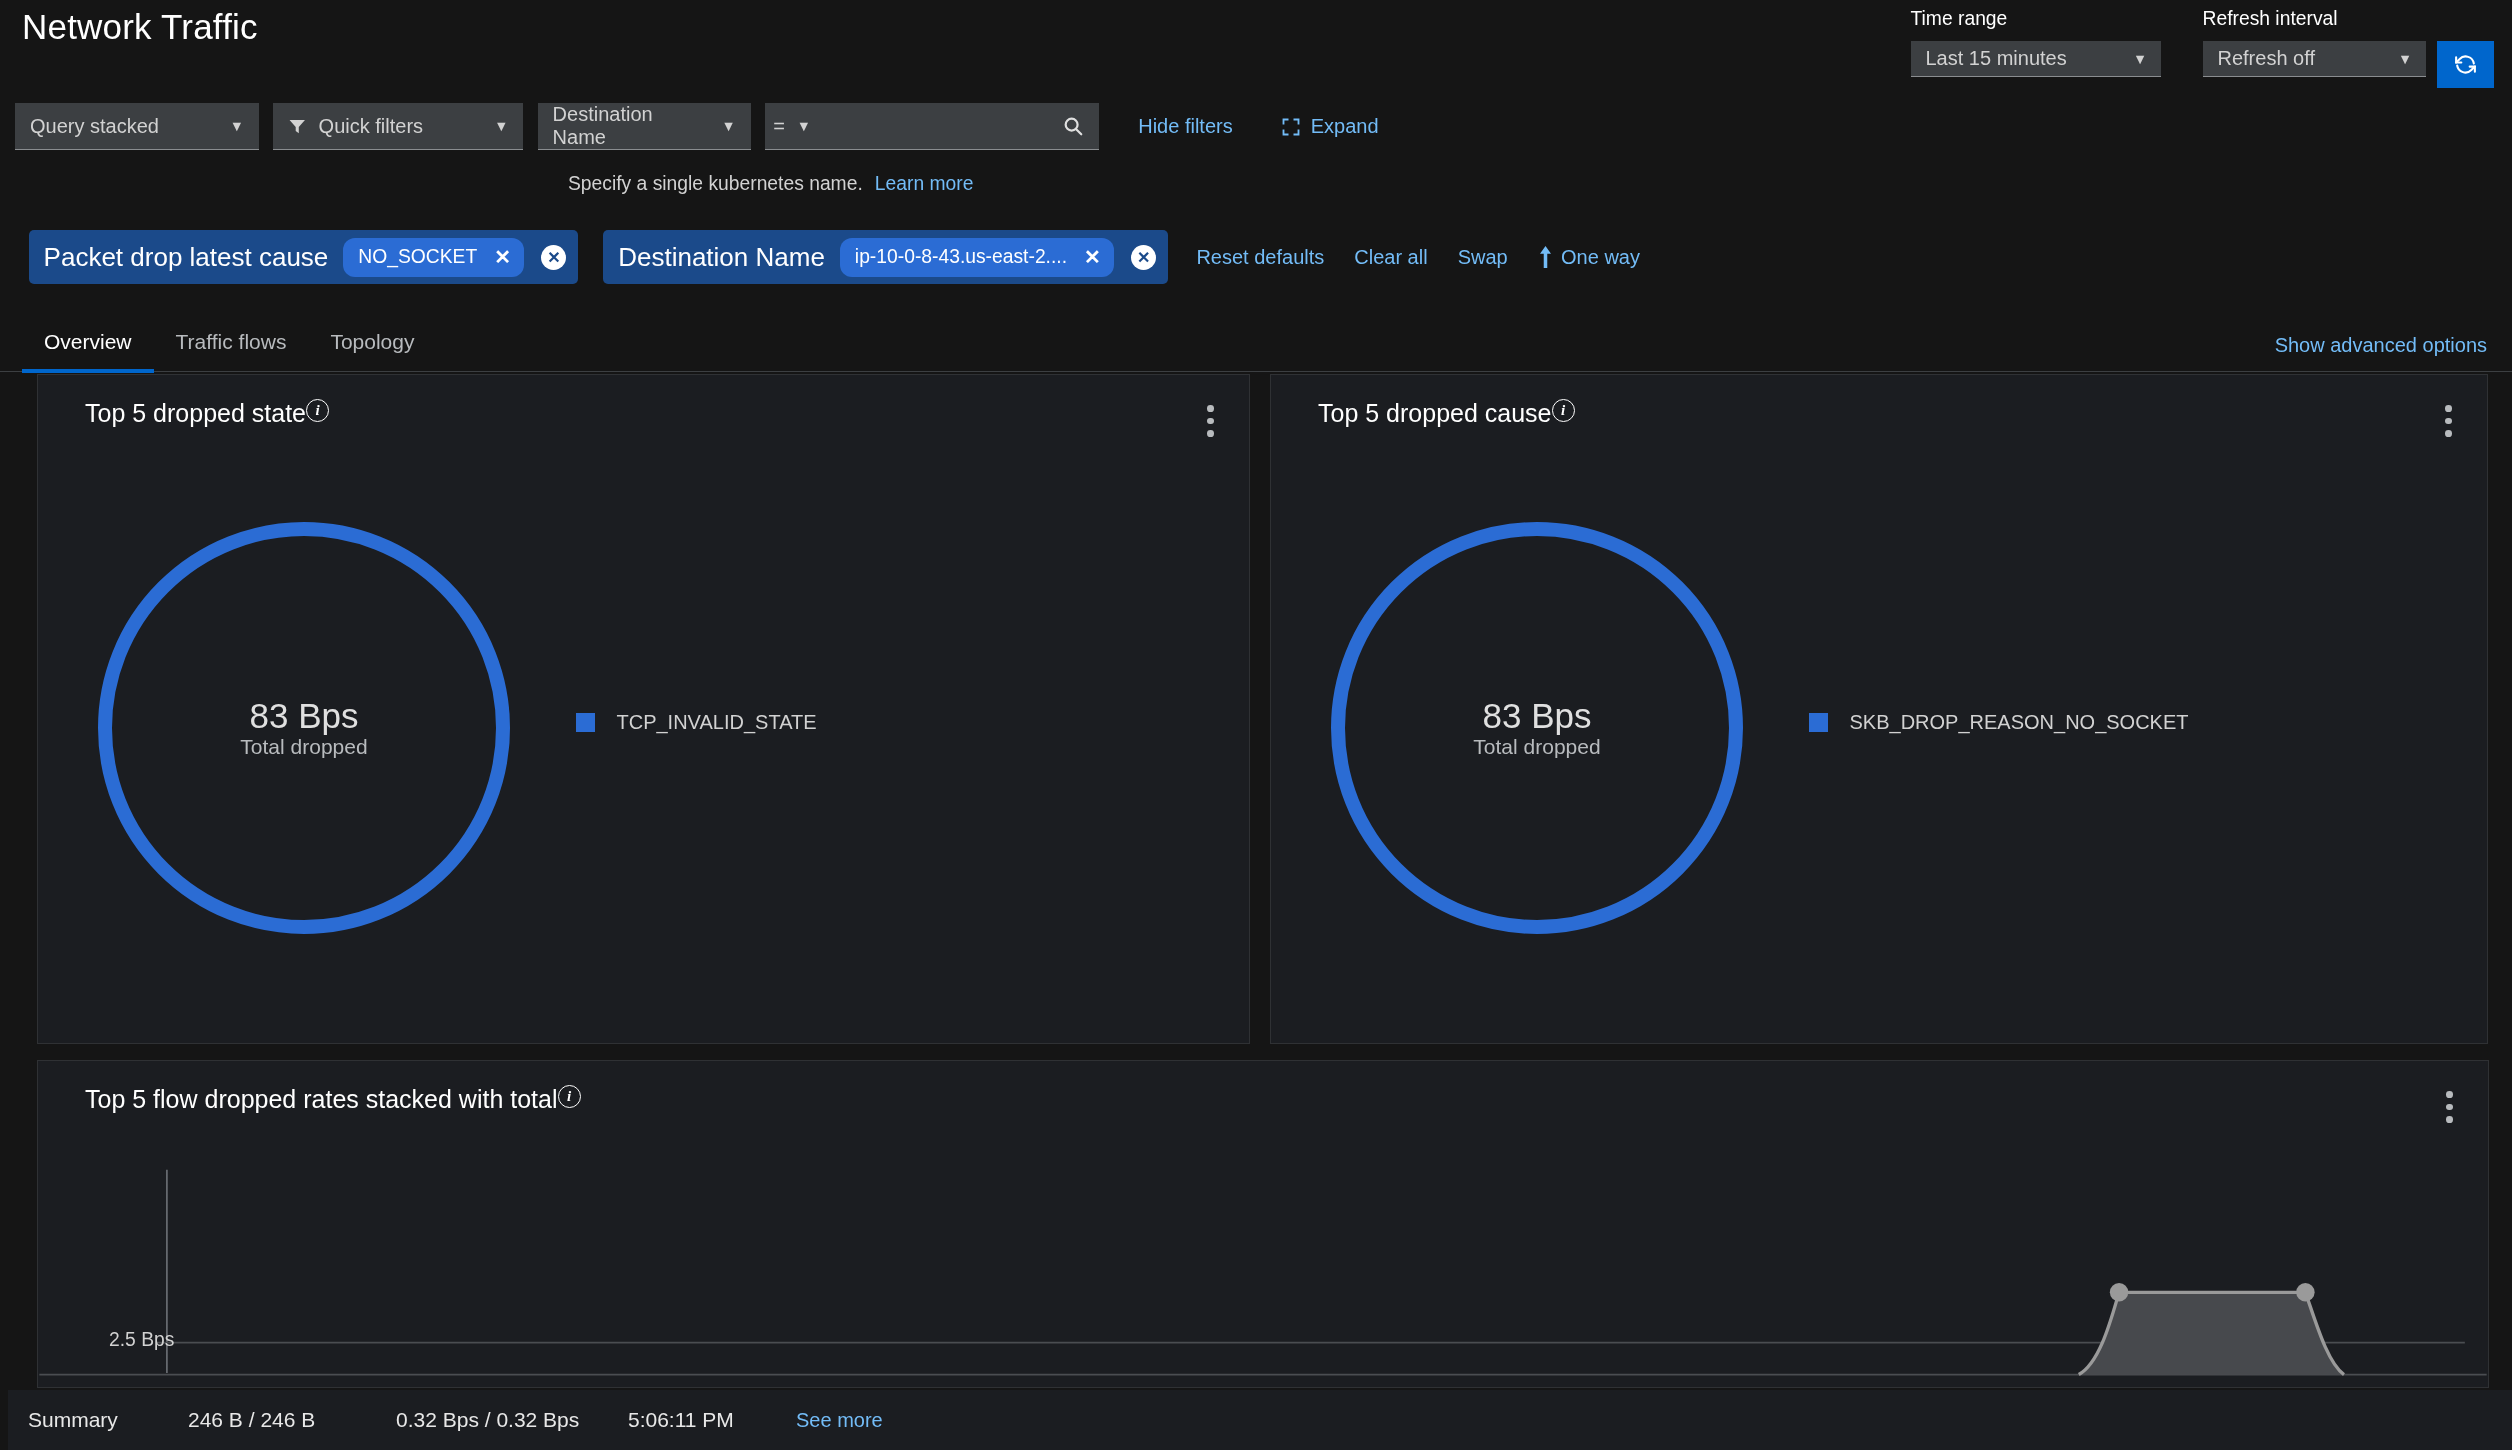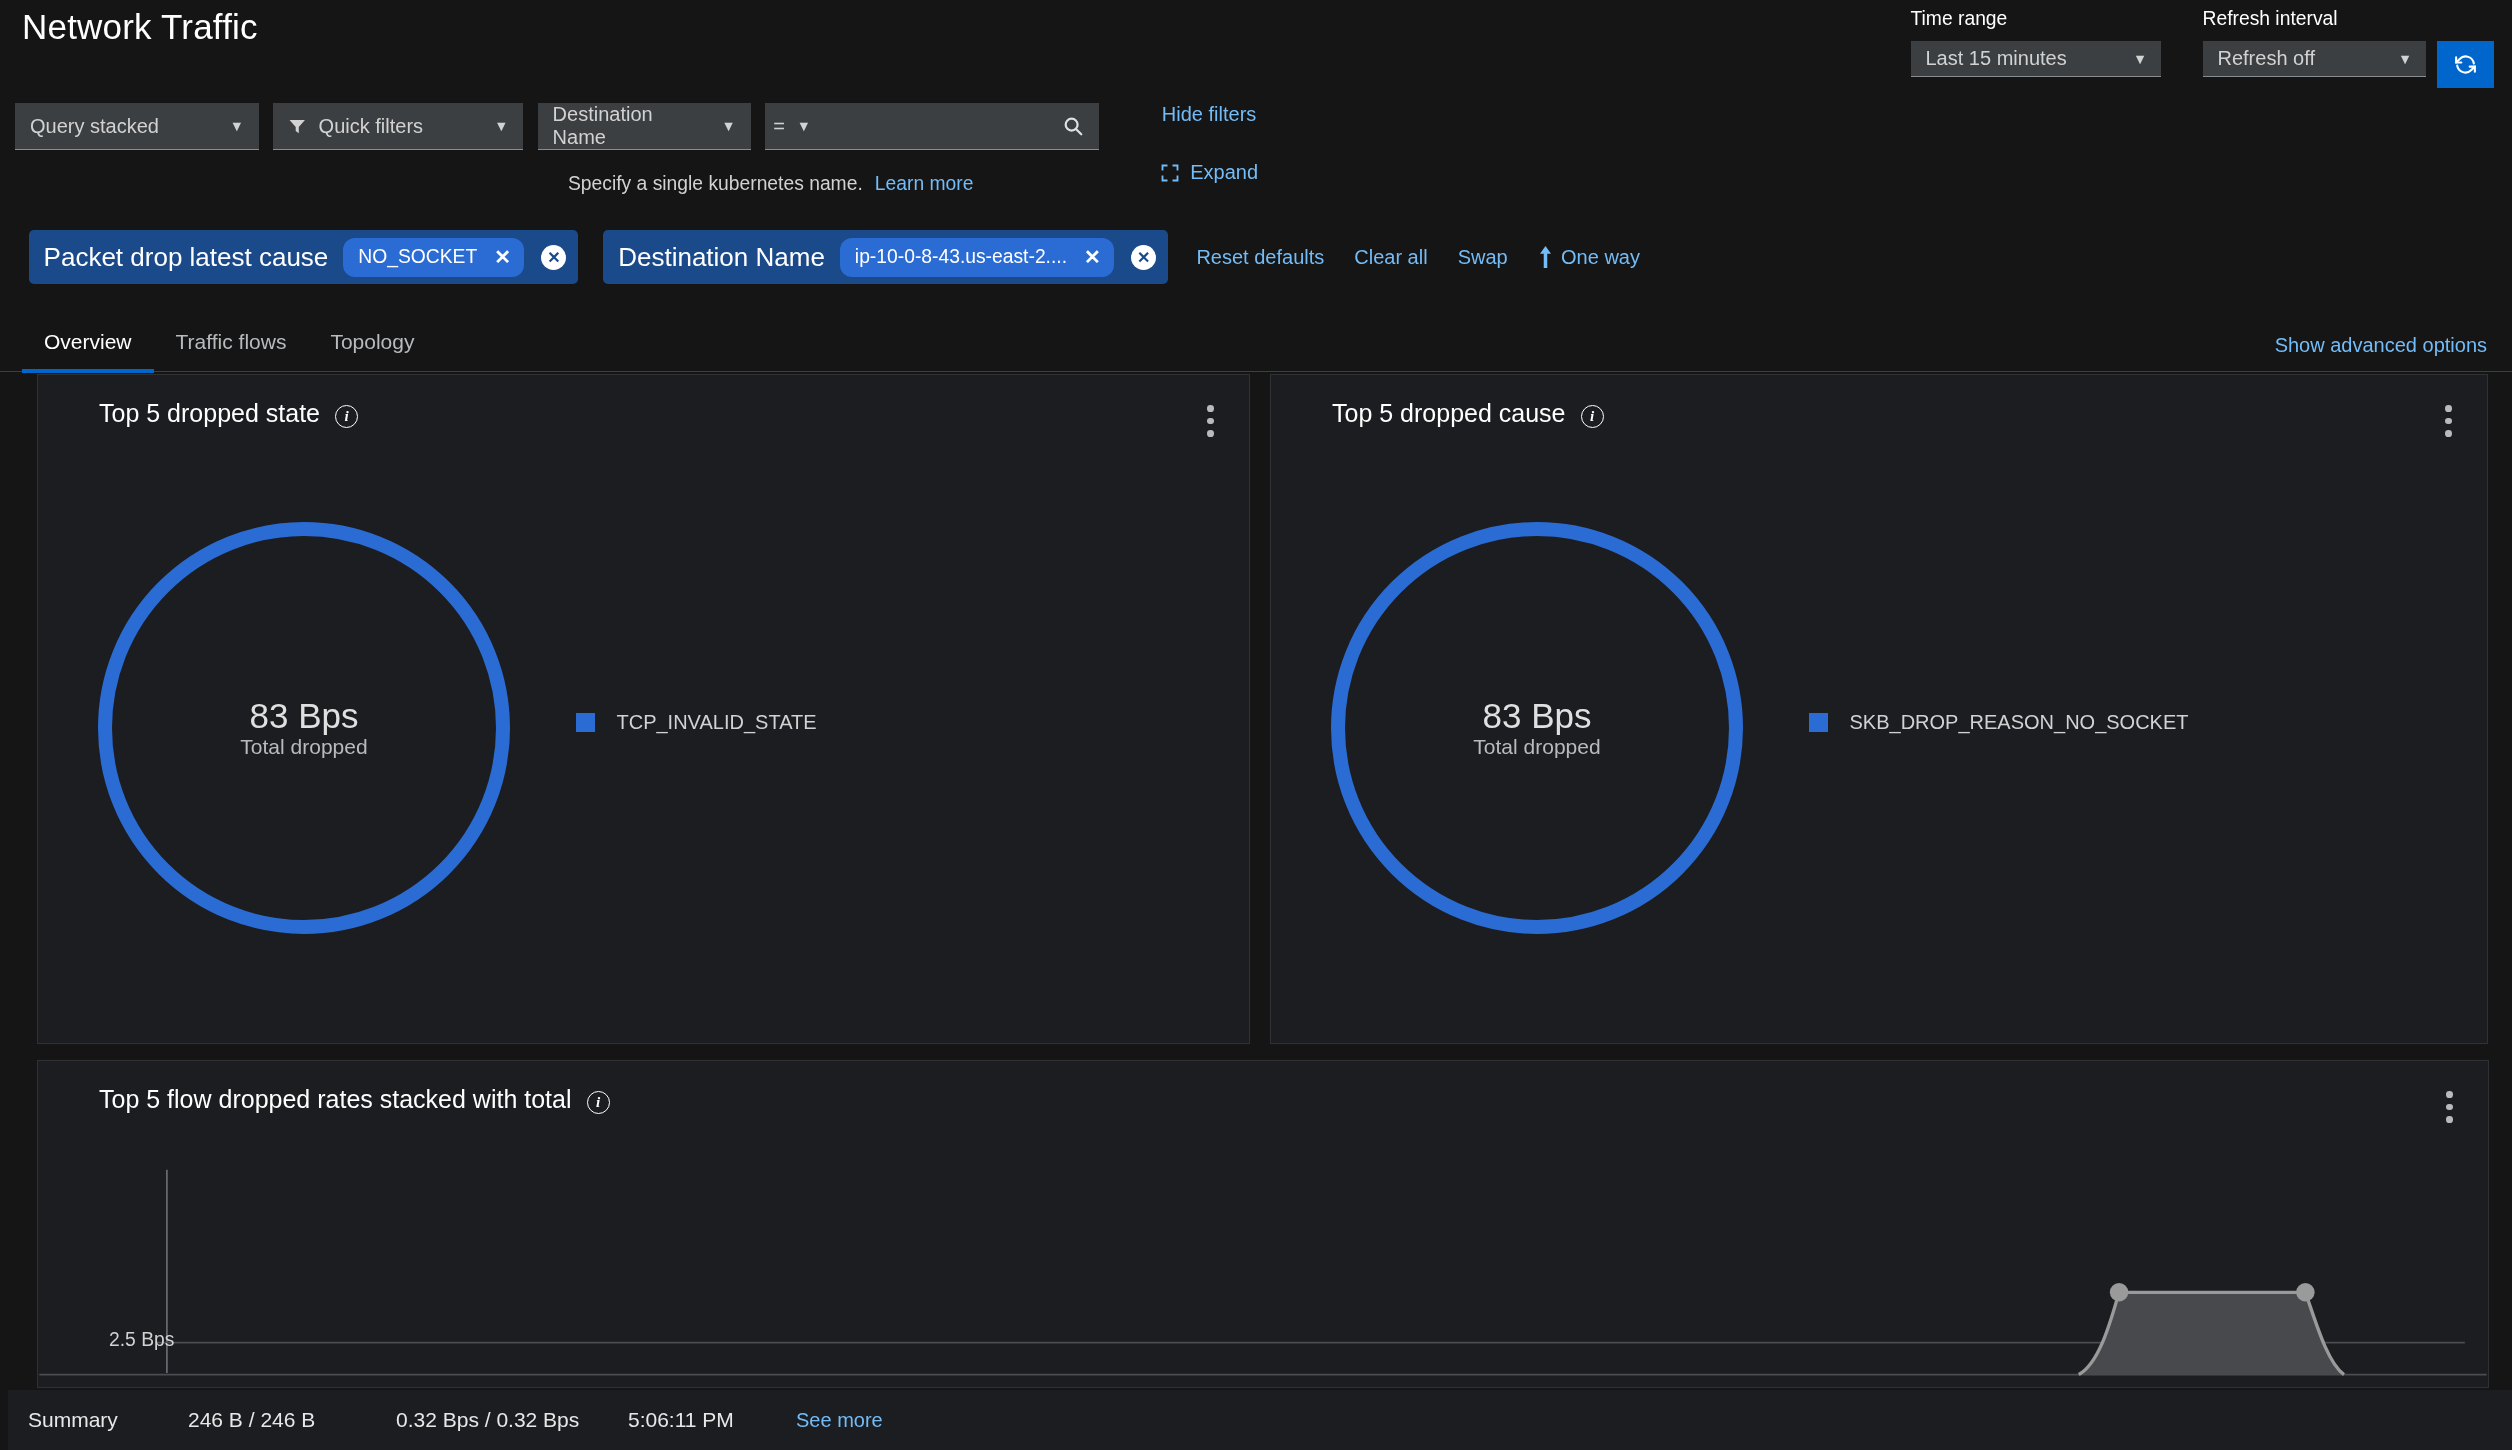--- a/index.html
+++ b/index.html
@@ -59,21 +59,21 @@
     background: #3c3f42; border: none; border-bottom: 0.8px solid #8a8d90;
     height: 47px; width: 229px; color: #d2d2d2; font-size: 19.3px;
     padding: 0 11.8px; outline: none;
   }
   .search-btn {
     background: #3c3f42; border-bottom: 0.8px solid #8a8d90;
     width: 52px; height: 47px; display: flex; align-items: center;
     justify-content: center; cursor: pointer; margin-right: 14.3px;
   }
   .link { color: #73bcf7; font-size: 20px; cursor: pointer; white-space: nowrap; }
-  .qb-links { display: flex; align-items: center; gap: 35px; margin-left: 47px; height: 47px; flex-direction: column; }
+  .qb-links { display: flex; align-items: center; gap: 48px; margin-left: 25px; height: 47px; }
   .qb-links .expand { display: flex; align-items: center; gap: 10px; }
 
   .hint { position: absolute; left: 568px; top: 173px; font-size: 19.3px; color: #d2d2d2; }
   .hint .link { font-size: 19.3px; margin-left: 6.7px; }
 
   
   .chips { position: absolute; left: 28.6px; top: 230px; display: flex; align-items: center; }
   .chip-group {
     background: #1b4a8a; border-radius: 5px; height: 54px;
     display: flex; align-items: center; padding: 0 11.8px 0 15px;
@@ -115,22 +115,22 @@
   .advanced-link { position: absolute; right: 25px; top: 334px; }
 
   
   .panel { position: absolute; background: #1b1d21; border: 0.8px solid #2f3134; }
   .panel-top-left  { left: 37px;   top: 374px;  width: 1213px; height: 670px; }
   .panel-top-right { left = 0; }
   .panel-top-right { left: 1270px; top: 374px;  width: 1218px; height: 670px; }
   .panel-bottom    { left: 37px;   top: 1060px; width: 2452px; height: 328px; }
 
   .panel-title {
-    position: absolute; left: 61px; top: 23.5px;
-    font-size: 25px; color: #ffffff; display: flex; align-items: flex-end; gap: 15px;
+    position: absolute; left: 47px; top: 23.5px;
+    font-size: 25px; color: #ffffff; display: flex; align-items: flex-start; 
   }
   .kebab {
     position: absolute; right: 30px; top: 25px;
     display: flex; flex-direction: column; gap: 5.9px; cursor: pointer; padding: 5px;
   }
   .kebab i { width: 6.7px; height: 6.7px; border-radius: 50%; background: #b8bbbe; display: block; }
 
   .info-icon {
     width: 23px; height: 23px; border: 1.7px solid #ffffff; border-radius: 50%;
     display: inline-flex; align-items: center; justify-content: center;

